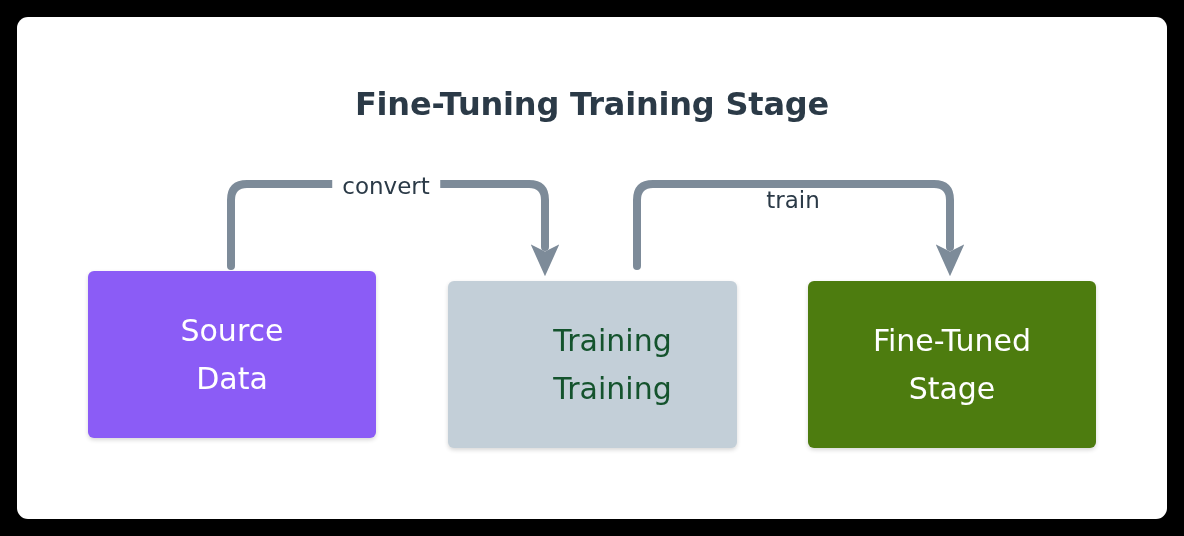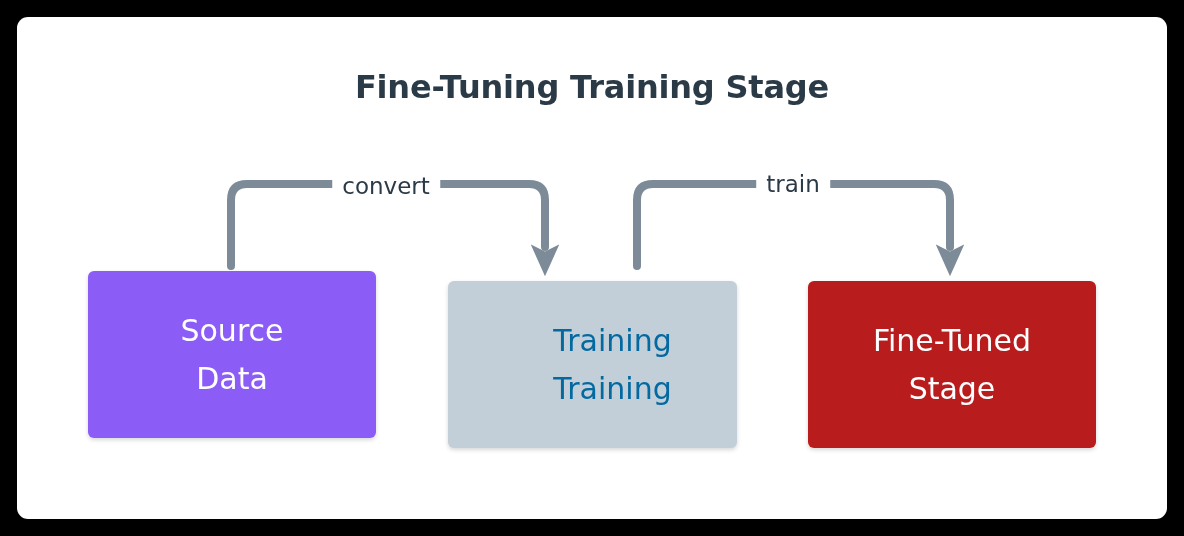--- a/index.html
+++ b/index.html
@@ -30,21 +30,21 @@
     width: 1150px;
     height: 502px;
     background: #ffffff;
     border-radius: 11px;
   }
 
   
   #diagram-title {
     position: absolute;
     left: 0;
-    top: 68px;
+    top: 85px;
     width: 1184px;
     text-align: center;
     font-family: "DejaVu Sans", sans-serif;
     font-size: 32px;
     font-weight: bold;
     letter-spacing: -0.2px;
     color: #2b3a47;
     line-height: 1.2;
     user-select: none;
   }
@@ -86,46 +86,46 @@
   }
   #node-source-data .node-line { color: #ffffff; }
 
   #node-training-prompts {
     left: 448px;
     top: 281px;
     width: 289px;
     height: 167px;
     background: #c3cfd8;
   }
-  #node-training-prompts .node-line { color: #0369a1; margin-left: 40px; }
+  #node-training-prompts .node-line { color: #14532d; margin-left: 40px; }
 
   #node-finetuned-model {
     left: 808px;
     top: 281px;
     width: 288px;
     height: 167px;
-    background: #b91c1c;
+    background: #4d7c0f;
   }
   #node-finetuned-model .node-line { color: #ffffff; }
 
   
   .edge-label {
     position: absolute;
     transform: translate(-50%, -50%);
     font-family: "DejaVu Sans", sans-serif;
     font-size: 23px;
     color: #2b3a47;
     background: #ffffff;
     padding: 0 10px;
     white-space: nowrap;
     line-height: 1;
     user-select: none;
   }
   #edge-label-convert { left: 386px; top: 186px; }
-  #edge-label-train   { left: 793px; top: 184px; }
+  #edge-label-train   { left: 793px; top: 200px; }
 </style>
 </head>
 <body>
 
 <div id="diagram-root">
 
   <div id="canvas-card"></div>
 
   <div id="diagram-title">Fine-Tuning Training Stage</div>
 

